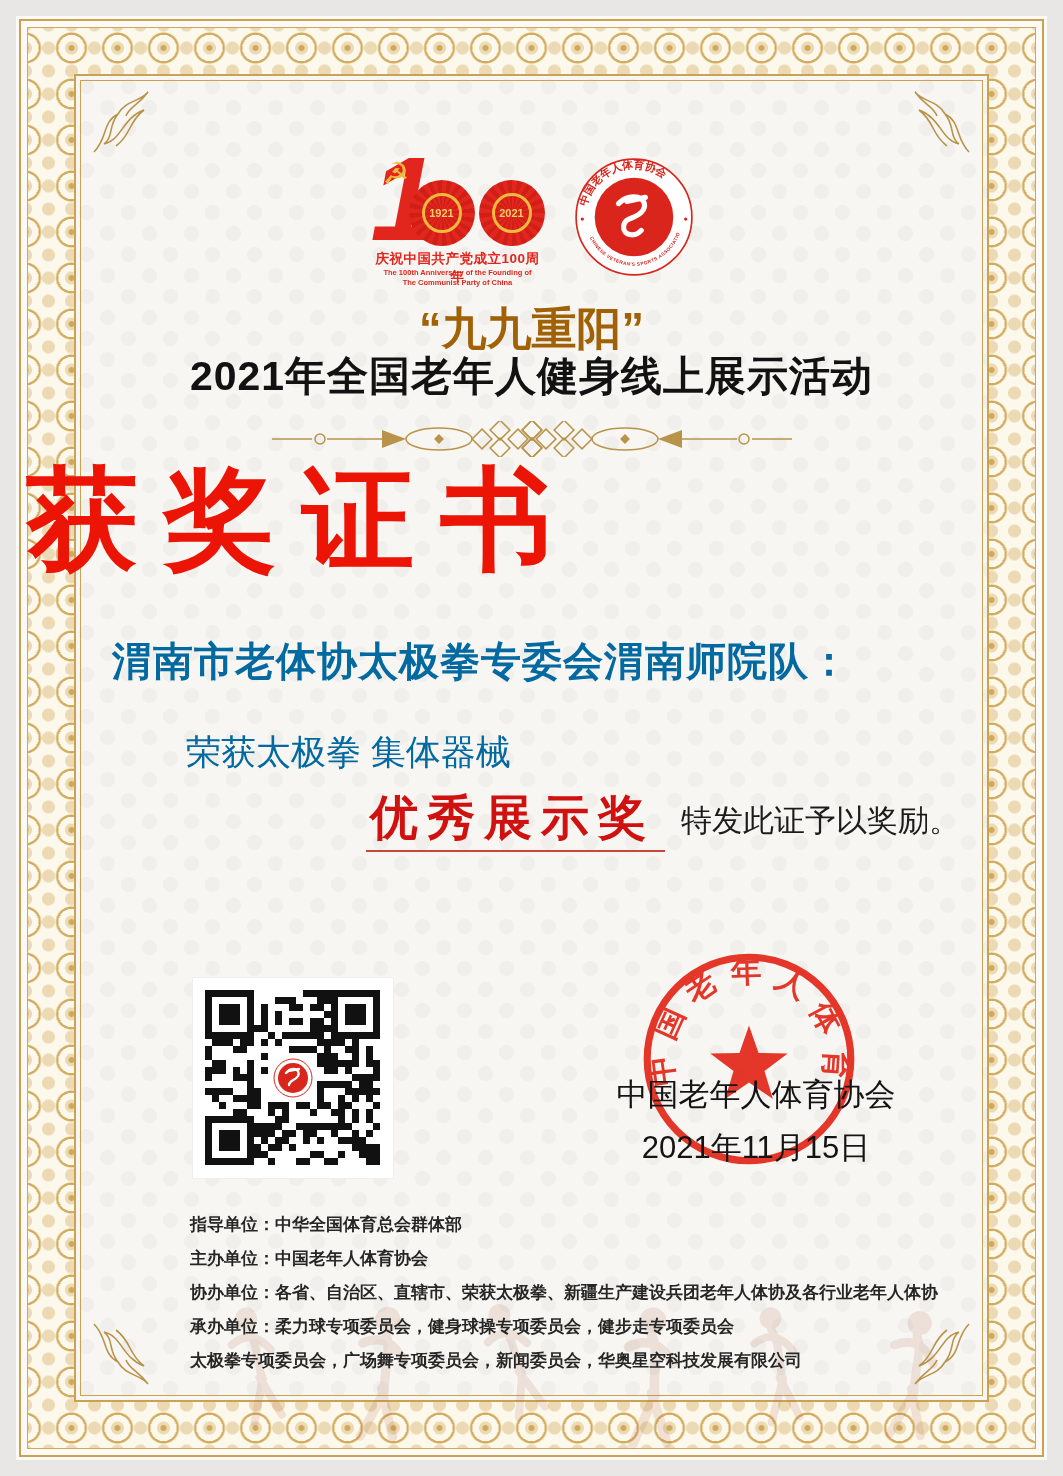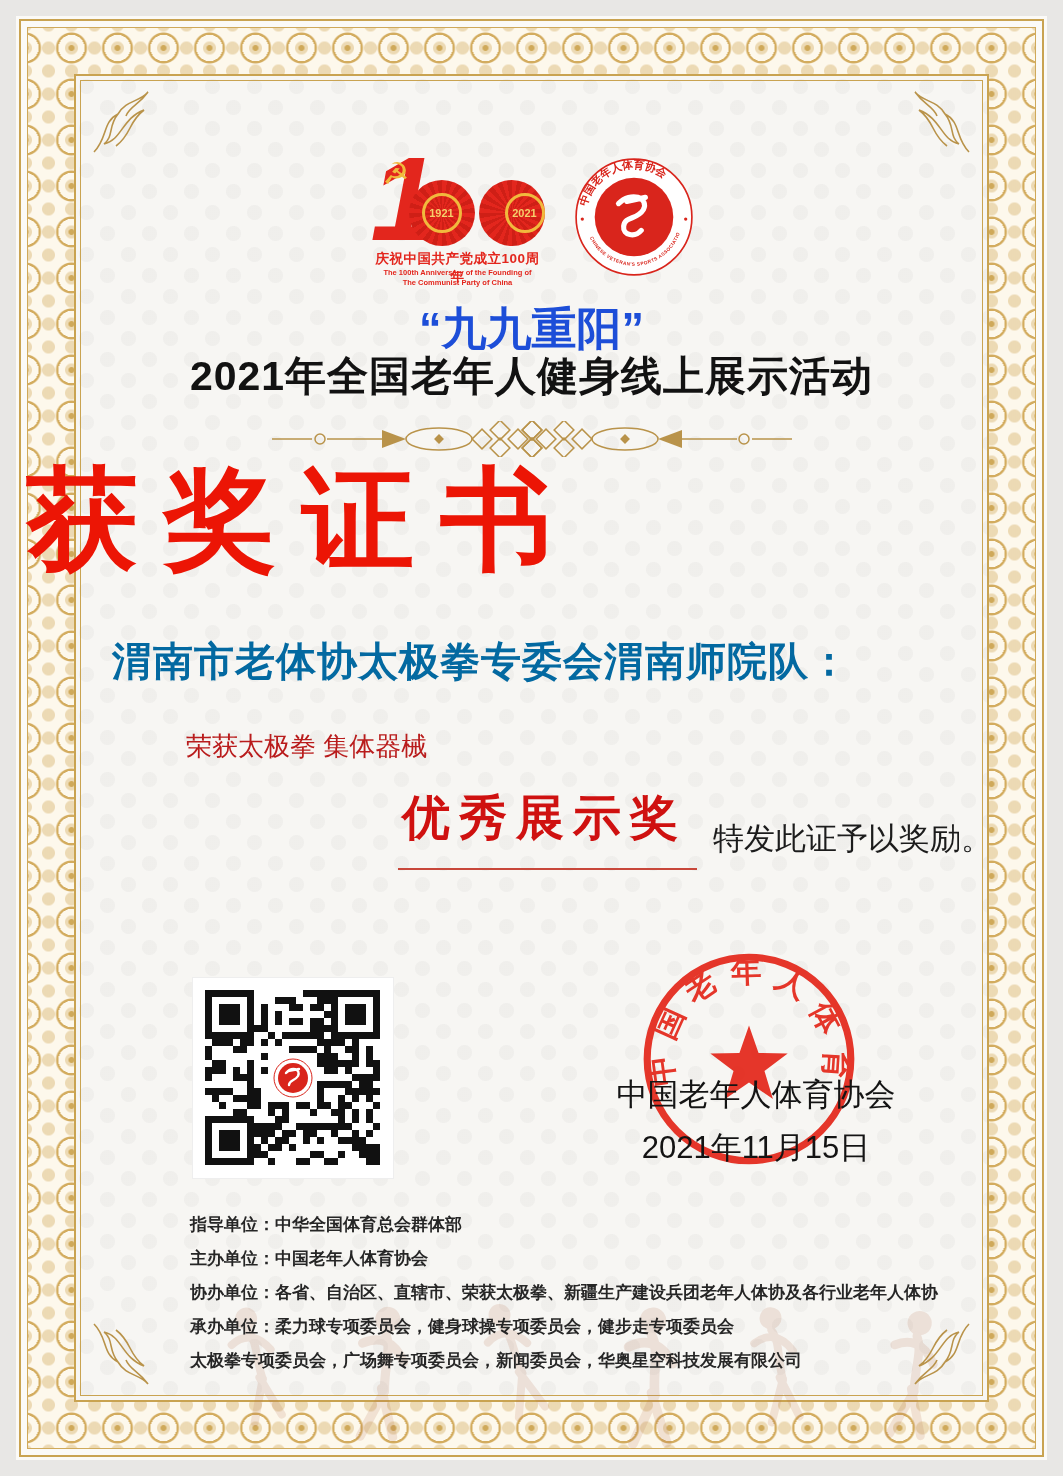--- a/index.html
+++ b/index.html
@@ -31,42 +31,42 @@
   .center-row{left:0;right:0;display:flex;justify-content:center;}
   
   .logos{top:154px;gap:26px;align-items:flex-start;}
   .logo100{position:relative;width:178px;height:140px;}
   .one{position:absolute;left:2px;top:-14px;font-size:118px;font-weight:900;font-style:italic;
        color:#e3261d;line-height:1;}
   .sickle{position:absolute;left:14px;top:2px;font-size:30px;color:#f0b93c;z-index:3;}
   .zero{position:absolute;top:26px;width:66px;height:66px;border-radius:50%;
         background:repeating-conic-gradient(#e3261d 0 9deg,#cf1f16 9deg 18deg);
         display:flex;align-items:center;justify-content:center;}
-  .z1{left:40px;z-index:2;} .z2{left:110px;justify-content:flex-end;}
+  .z1{left:40px;z-index:2;} .z2{left:110px;}
   .zring{width:34px;height:34px;border:3px solid #f1b93d;border-radius:50%;
          display:flex;align-items:center;justify-content:center;}
   .zyear{color:#f6cf6b;font-size:11px;font-weight:bold;}
   .logo-cap-cn{position:absolute;top:96px;width:100%;text-align:center;color:#e3261d;
                font-size:13.5px;font-weight:bold;letter-spacing:.5px;}
   .logo-cap-en{position:absolute;top:114px;width:100%;text-align:center;color:#e3261d;
                font-size:7.5px;font-weight:bold;line-height:1.3;}
   .assoc-logo{margin-top:2px;}
   
-  .t1{top:299px;font-size:45px;font-weight:900;color:#1d4ed8;}
+  .t1{top:299px;font-size:45px;font-weight:900;color:#a16207;}
   .t2{top:349px;font-size:41px;font-weight:900;color:#121212;letter-spacing:1px;}
   .divider{top:421px;}
   .cert-title{top:456px;width:100%;font-size:112px;font-weight:900;
               color:#ec1505;letter-spacing:26px;text-indent:26px;line-height:1.15;}
   
   .recipient{top:634px;left:112px;font-family:"Liberation Serif",serif;font-weight:700;
              font-size:40px;color:#0369a1;letter-spacing:1px;}
-  .achieve{top:729px;left:186px;font-size:26px;color:#b91c1c;}
+  .achieve{top:729px;left:186px;font-size:35px;color:#0369a1;}
   .award-row{top:786px;left:366px;display:flex;align-items:flex-end;gap:16px;}
   .award-name{font-family:Liberation Mono, monospace;font-weight:700;font-size:48px;color:#cf1110;
-              letter-spacing:9px;border-bottom:2px solid #c8473a;padding:0 10px 18px 4px;margin-left:32px;}
+              letter-spacing:9px;border-bottom:2px solid #c8473a;padding:0 10px 0 4px;}
   .award-suffix{font-size:31px;color:#1c1c1c;padding-bottom:10px;}
   
   .qr-wrap{top:978px;left:193px;width:200px;height:200px;background:#fff;box-shadow:0 0 0 1px #eee;}
   .seal{top:946px;left:636px;width:226px;height:226px;opacity:.93;z-index:1;}
   .issuer{top:1074px;left:600px;width:312px;text-align:center;z-index:2;}
   .issuer-org{font-size:31px;color:#141414;}
   .issuer-date{font-size:31px;color:#141414;margin-top:11px;}
   
   .footer{top:1208px;left:190px;right:110px;z-index:2;}
   .footer-line{font-size:17px;font-weight:bold;color:#262626;line-height:34px;white-space:nowrap;}

